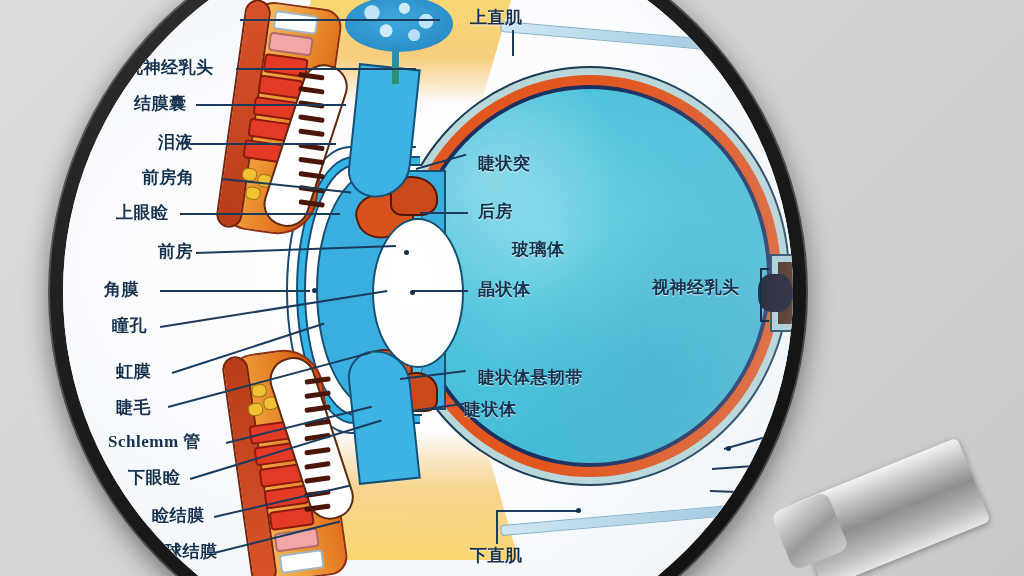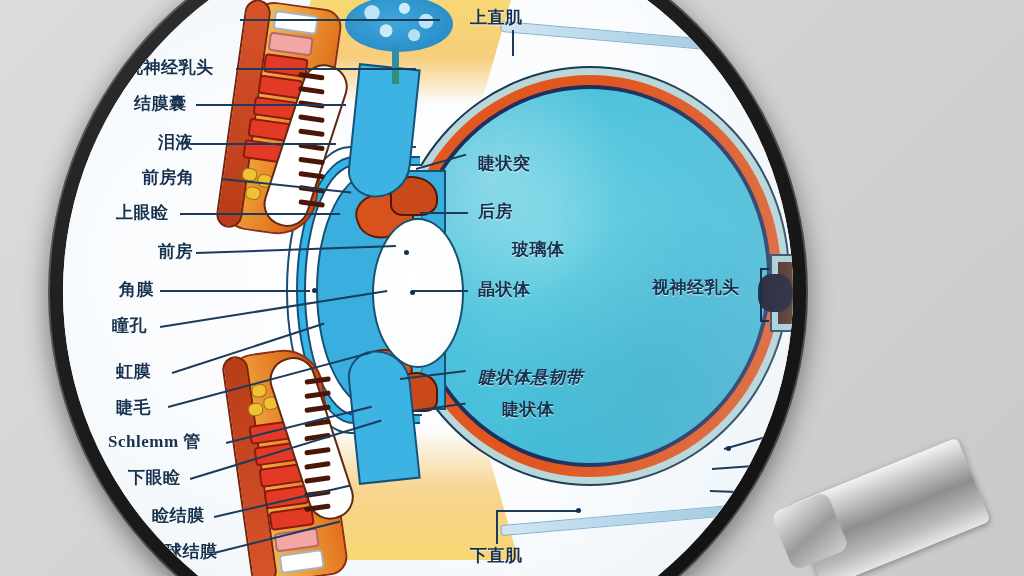--- a/index.html
+++ b/index.html
@@ -330,35 +330,35 @@
       <div class="dot" style="left:726px;top:446px;"></div>
       <div class="dot" style="left:576px;top:508px;"></div>
 
       <div class="lbl" style="left:144px;top:8px;">泪腺</div>
       <div class="lbl" style="left:126px;top:56px;">视神经乳头</div>
       <div class="lbl" style="left:134px;top:92px;">结膜囊</div>
       <div class="lbl" style="left:158px;top:131px;">泪液</div>
       <div class="lbl" style="left:142px;top:166px;">前房角</div>
       <div class="lbl" style="left:116px;top:201px;">上眼睑</div>
       <div class="lbl" style="left:158px;top:240px;">前房</div>
-      <div class="lbl" style="left:119px;top:278px;">角膜</div>
+      <div class="lbl" style="left:104px;top:278px;">角膜</div>
       <div class="lbl" style="left:112px;top:314px;">瞳孔</div>
       <div class="lbl" style="left:116px;top:360px;">虹膜</div>
       <div class="lbl" style="left:116px;top:396px;">睫毛</div>
       <div class="lbl" style="left:108px;top:430px;">Schlemm 管</div>
       <div class="lbl" style="left:128px;top:466px;">下眼睑</div>
       <div class="lbl" style="left:152px;top:504px;">睑结膜</div>
       <div class="lbl" style="left:165px;top:540px;">球结膜</div>
 
       <div class="lbl" style="left:478px;top:152px;">睫状突</div>
       <div class="lbl" style="left:478px;top:200px;">后房</div>
       <div class="lbl" style="left:512px;top:238px;">玻璃体</div>
       <div class="lbl" style="left:478px;top:278px;">晶状体</div>
-      <div class="lbl" style="left:478px;top:366px;font-style:italic;">睫状体悬韧带</div>
-      <div class="lbl" style="left:502px;top:398px;">睫状体</div>
+      <div class="lbl" style="left:478px;top:366px;">睫状体悬韧带</div>
+      <div class="lbl" style="left:464px;top:398px;">睫状体</div>
 
       <div class="lbl" style="left:652px;top:276px;">视神经乳头</div>
       <div class="lbl" style="left:786px;top:358px;">视网膜中央静</div>
       <div class="lbl" style="left:786px;top:394px;">视网膜中央</div>
       <div class="lbl" style="left:770px;top:437px;">巩膜</div>
       <div class="lbl" style="left:770px;top:459px;">脉络膜</div>
       <div class="lbl" style="left:770px;top:481px;">视网膜</div>
 
       <div class="lbl" style="left:470px;top:6px;">上直肌</div>
       <div class="lbl" style="left:470px;top:544px;">下直肌</div>

